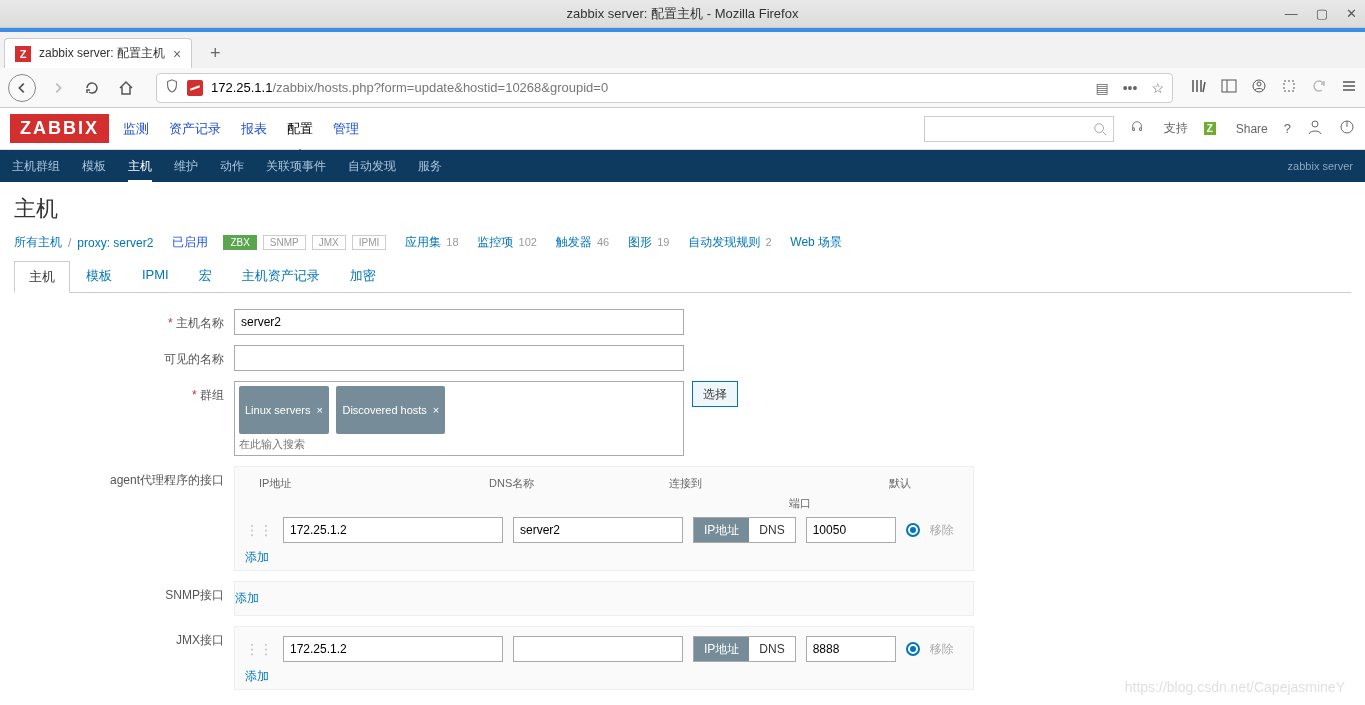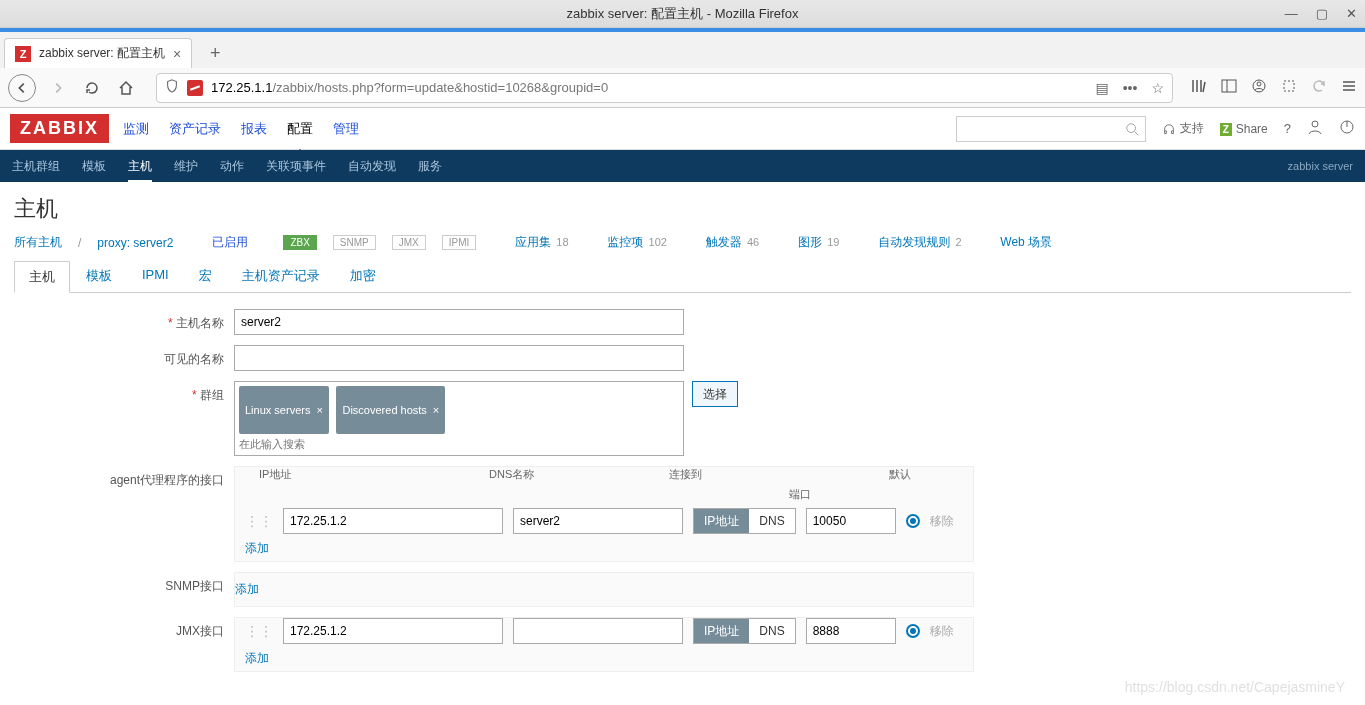--- a/index.html
+++ b/index.html
@@ -36,35 +36,35 @@
 
 
 .zbx-header { height: 42px; background: #fff; display: flex; align-items: center; padding: 0 10px; border-bottom: 1px solid #ddd; }
 .zbx-logo { background: #d32f2f; color: #fff; font-weight: bold; font-size: 18px; letter-spacing: 2px; padding: 4px 10px; font-family: Arial; }
 .main-menu { display: flex; margin-left: 14px; gap: 20px; }
 .main-menu a { color: #1d4ed8; font-size: 13px; text-decoration: none; padding: 10px 0; position: relative; }
 .main-menu a.active { color: #000; }
 .main-menu a.active::after { content: ""; position: absolute; bottom: -6px; left: 50%; margin-left: -5px; border: 5px solid transparent; border-bottom-color: #0f3a5f; }
 .header-right { margin-left: auto; display: flex; align-items: center; gap: 16px; color: #666; }
 .header-search { width: 190px; height: 26px; border: 1px solid #ccc; background: #fff; padding: 0 6px; display: flex; align-items: center; justify-content: flex-end; color: #999; }
-.support-link { color: #666; font-size: 12px; display: flex; align-items: flex-end; gap: 4px; }
+.support-link { color: #666; font-size: 12px; display: flex; align-items: flex-start; gap: 20px; }
 .share-badge { background: #71ad33; color: #fff; font-size: 10px; padding: 1px 3px; font-weight: bold; }
 
 
 .zbx-submenu { height: 32px; background: #0f3a5f; color: #a8c5dd; display: flex; align-items: center; padding: 0 12px; gap: 22px; font-size: 12px; }
 .zbx-submenu a { color: #a8c5dd; text-decoration: none; padding: 8px 0; }
 .zbx-submenu a.active { color: #fff; border-bottom: 3px solid #fff; padding-bottom: 5px; }
 .zbx-submenu .server-label { margin-left: auto; color: #89a8c0; font-size: 11px; }
 
 
 .page { padding: 8px 14px; }
 .page-title { font-size: 22px; color: #333; margin: 4px 0 10px; font-weight: normal; }
 
 
-.filter-row { display: flex; align-items: center; gap: 16px; font-size: 12px; margin-bottom: 10px; }
+.filter-row { display: flex; align-items: center; gap: 6px; font-size: 12px; margin-bottom: 10px; }
 .filter-row a { color: #0275b8; text-decoration: none; }
 .filter-row .sep { color: #999; }
 .status-enabled { color: #1d4ed8; }
 .tag-box { display: inline-block; padding: 1px 6px; font-size: 10px; border: 1px solid #ccc; color: #999; }
 .tag-zbx { background: #5aa54e; color: #fff; border-color: #5aa54e; }
 .count { color: #999; font-size: 11px; margin-left: 2px; }
 
 
 .form-tabs { border-bottom: 1px solid #ccc; display: flex; gap: 2px; margin-top: 8px; }
 .form-tab { padding: 6px 14px; font-size: 13px; color: #0275b8; cursor: pointer; }
@@ -82,21 +82,21 @@
 .w170 { width: 170px; }
 .w90 { width: 90px; }
 .multiselect { width: 450px; min-height: 44px; border: 1px solid #aaa; padding: 4px; }
 .ms-tag { display: inline-block; background: #768d99; color: #fff; font-size: 11px; padding: 18px 6px; margin-right: 4px; border-radius: 2px; }
 .ms-tag .x { margin-left: 6px; cursor: pointer; }
 .ms-input { border: none; outline: none; width: 100%; margin-top: 4px; font-size: 11px; color: #999; }
 .btn-select { height: 26px; padding: 0 10px; border: 1px solid #0275b8; background: #f0f7fc; color: #333; font-size: 12px; cursor: pointer; }
 .note { color: #d32f2f; font-size: 12px; margin-top: 4px; }
 
 
-.iface-box { border: 1px solid #eee; background: #fafafa; padding: 0 10px 4px; width: 740px; }
+.iface-box { border: 1px solid #eee; background: #fafafa; padding: 9px 10px 4px; width: 740px; }
 .iface-header { display: flex; gap: 10px; font-size: 11px; color: #666; margin-bottom: 6px; padding-left: 14px; }
 .iface-header .col-ip { width: 220px; }
 .iface-header .col-dns { width: 170px; }
 .iface-header .col-conn { width: 110px; }
 .iface-header .col-port { width: 90px; margin-top: 20px; }
 .iface-header .col-def { width: 60px; }
 .iface-row { display: flex; align-items: center; gap: 10px; margin-bottom: 6px; }
 .drag { color: #bbb; font-size: 14px; cursor: move; }
 .toggle { display: flex; border: 1px solid #aaa; height: 26px; }
 .toggle span { padding: 0 10px; display: flex; align-items: center; font-size: 12px; cursor: pointer; background: #fff; color: #333; }

